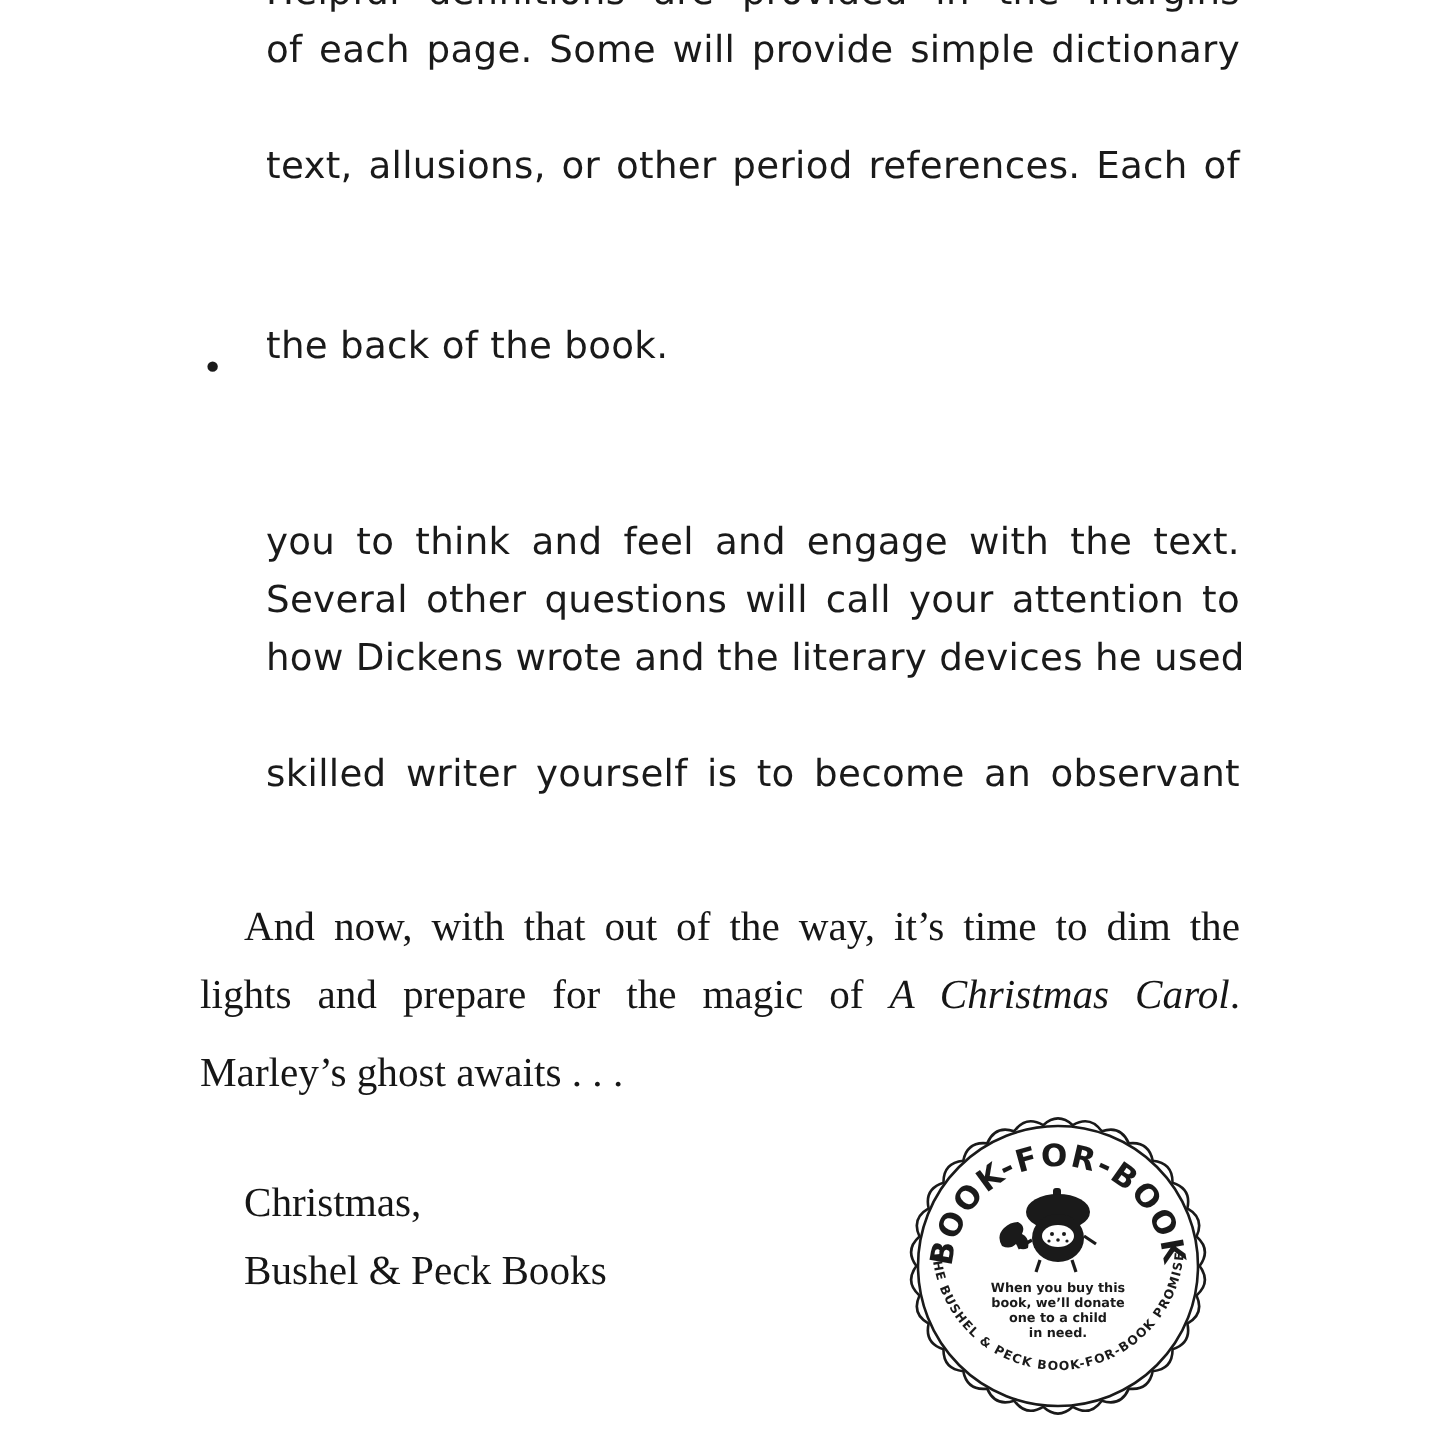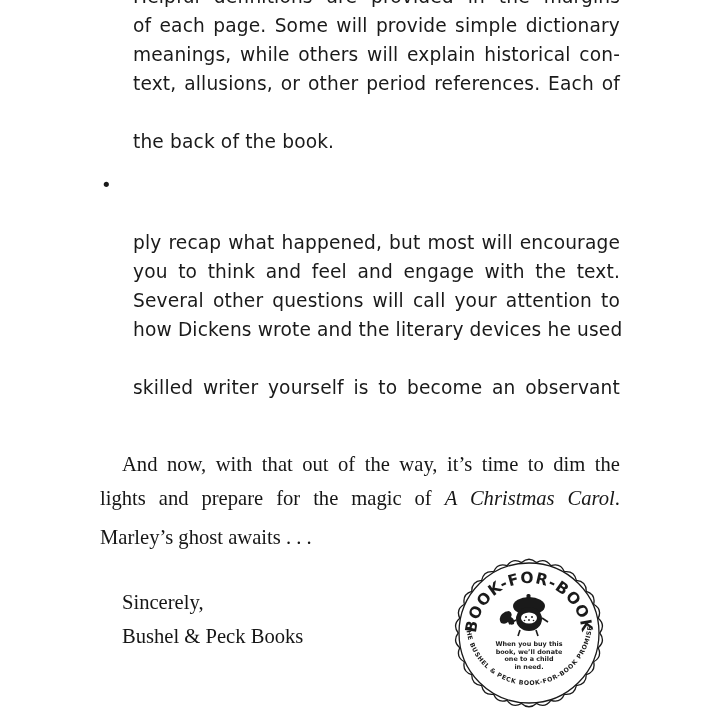--- a/index.html
+++ b/index.html
@@ -49,20 +49,21 @@
       left: 133px;
       width: 487px;
       height: 29px;
       line-height: 29px;
       white-space: nowrap;
       text-align: justify;
       text-align-last: justify;
     }
     .line.last {
       text-align-last: left;
+      margin-top: 32px;
     }
     
     .serif {
       font-family: "Liberation Serif", "DejaVu Serif", serif;
       font-size: 20.6px;
       color: #161616;
     }
     .pline {
       position: absolute;
       left: 100px;
@@ -95,42 +96,40 @@
 </head>
 <body>
 
 <div class="page">
 
   <ul class="list">
     <li class="list-item" style="position:absolute;left:0;top:0;width:720px;height:174px;">
       <span class="bullet">•</span>
       <span class="line" style="top:0px">Helpful definitions are provided in the margins</span>
       <span class="line" style="top:29px">of each page. Some will provide simple dictionary</span>
-      <span class="line" style="top:58px">meanings, while others will explain historical con-</span>
       <span class="line" style="top:87px">text, allusions, or other period references. Each of</span>
       <span class="line last" style="top:145px">the back of the book.</span>
     </li>
     <li class="list-item" style="position:absolute;left:0;top:188px;width:720px;height:261px;">
       <span class="bullet">•</span>
-      <span class="line" style="top:58px">ply recap what happened, but most will encourage</span>
       <span class="line" style="top:87px">you to think and feel and engage with the text.</span>
       <span class="line" style="top:116px">Several other questions will call your attention to</span>
       <span class="line" style="top:145px">how Dickens wrote and the literary devices he used</span>
       <span class="line" style="top:203px">skilled writer yourself is to become an observant</span>
     </li>
   </ul>
 
   <div class="serif">
     <div class="pline indent" style="top:447px">And now, with that out of the way, it’s time to dim the</div>
     <div class="pline" style="top:481px"><span>lights and prepare for the magic of </span><em>A Christmas Carol</em><span>.</span></div>
     <div class="pline last" style="top:520px">Marley’s ghost awaits . . .</div>
   </div>
 
   <div class="serif">
-    <div class="sign" style="top:585px">Sincerely,</div>
+    <div class="sign" style="top:585px">Christmas,</div>
     <div class="sign" style="top:619px">Bushel &amp; Peck Books</div>
   </div>
 
   <div class="badge">
     <svg width="154" height="154" viewBox="0 0 154 154">
       <defs>
         <path id="topArc" d="M 24 80 A 53 53 0 0 1 130 80"></path>
         <path id="bottomArc" d="M 14 66 A 63 63 0 0 0 140 66"></path>
       </defs>
 

